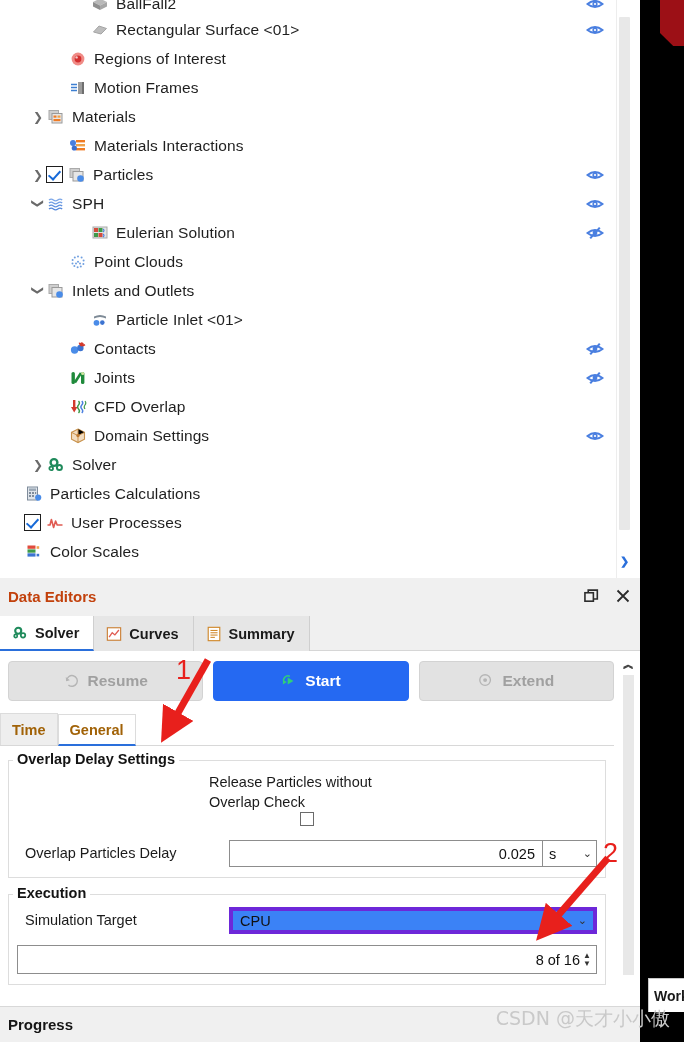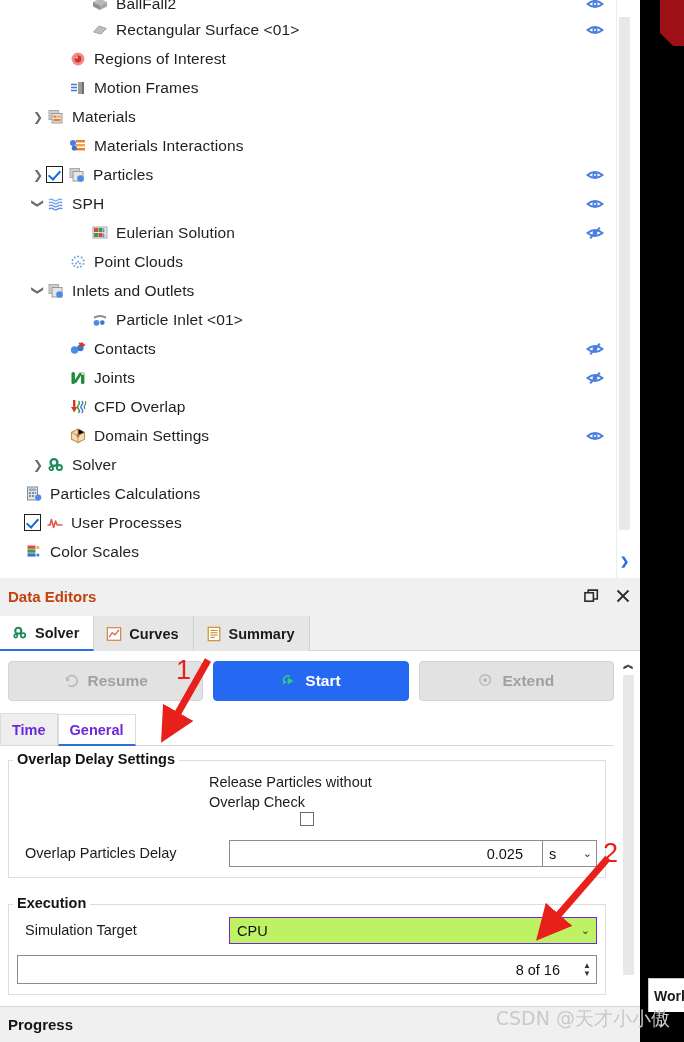--- a/index.html
+++ b/index.html
@@ -165,21 +165,21 @@
     background: #2569f2; border: 1px solid #2569f2; color: #ffffff;
   }
 
   .subtabs {
     display: flex; align-items: flex-end; height: 36px;
     border-bottom: 1px solid #d8d8d8; margin-right: 26px;
   }
   .subtab {
     height: 32px; padding: 0 11px;
     display: flex; align-items: center;
-    font-size: 14.5px; font-weight: bold; color: #6d28d9;
+    font-size: 14.5px; font-weight: bold; color: #a16207;
     background: #eeeeee; border: 1px solid #dcdcdc; border-bottom: none;
     box-sizing: border-box;
   }
   .subtab.active {
     background: #ffffff; border-bottom: 2.5px solid #2a6fdb;
     position: relative; top: 1px;
   }
 
   .group {
     margin: 14px 34px 0 8px;
@@ -199,38 +199,38 @@
     font-size: 14.5px; color: #1b1b1b; width: 212px; flex: 0 0 auto; line-height: 1.35;
     padding-left: 8px; box-sizing: border-box;
   }
   .cbox {
     width: 14px; height: 14px; border: 1px solid #6b6b6b; background: #fff;
     box-sizing: border-box;
   }
   .txtinput {
     flex: 1 1 auto; height: 27px; border: 1px solid #8d8d8d; background: #fff;
     display: flex; align-items: center; justify-content: flex-end;
-    padding: 0 19px; font-size: 14.5px; color: #111; box-sizing: border-box;
+    padding: 0 7px; font-size: 14.5px; color: #111; box-sizing: border-box;
   }
   .unitsel {
     width: 54px; height: 27px; border: 1px solid #8d8d8d; border-left: none;
     background: #fff; display: flex; align-items: center;
     padding: 0 4px 0 6px; box-sizing: border-box;
     font-size: 14.5px; color: #111; justify-content: space-between;
   }
   .selinput {
-    flex: 1 1 auto; height: 27px; border: 1px solid #6d28d9; background: #bef264;
+    flex: 1 1 auto; height: 27px; border: 4px solid #6d28d9; background: #3b82f6;
     display: flex; align-items: center; justify-content: space-between;
     padding: 0 6px 0 7px; font-size: 14.5px; color: #111; box-sizing: border-box;
   }
   .spininput {
     flex: 1 1 auto; height: 29px; border: 1px solid #8d8d8d; background: #fff;
     display: flex; align-items: center; justify-content: flex-end;
     padding: 0 4px 0 7px; font-size: 14.5px; color: #111; box-sizing: border-box;
-    gap: 22px;
+    gap: 2px;
   }
   .spin-arrows {
     display: flex; flex-direction: column; align-items: center; justify-content: center;
     font-size: 8px; line-height: 8px; color: #333; width: 10px;
   }
   .caret { font-size: 11px; color: #333; }
 
   
   .dock-sb {
     position: absolute; right: 4px; top: 6px; width: 15px; bottom: 6px;
@@ -709,21 +709,21 @@
         <div class="field-row" style="margin-top:14px;">
           <div class="field-label">Overlap Particles Delay</div>
           <div class="txtinput">0.025</div>
           <div class="unitsel">
             <span>s</span>
             <span class="caret">⌄</span>
           </div>
         </div>
       </div>
 
-      <div class="group" style="margin-top:26px;">
+      <div class="group" style="margin-top:16px;">
         <div class="group-title">Execution</div>
         <div class="field-row" style="margin-top:12px;">
           <div class="field-label">Simulation Target</div>
           <div class="selinput">
             <span>CPU</span>
             <span class="caret">⌄</span>
           </div>
         </div>
         <div class="field-row" style="margin-top:11px;">
           <div class="spininput">

